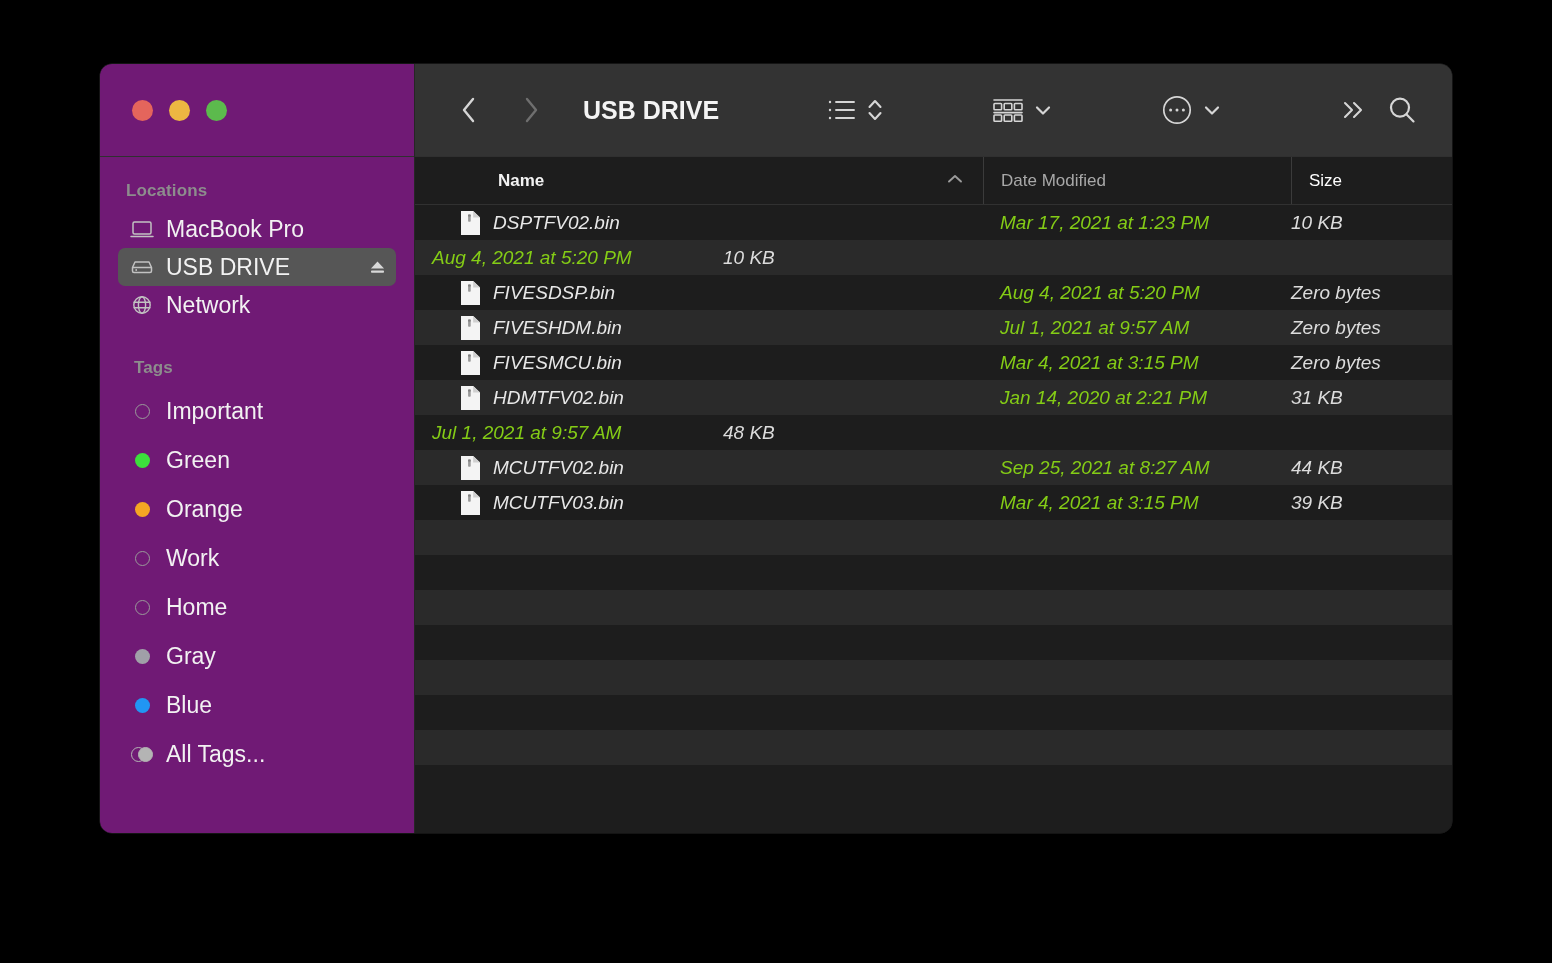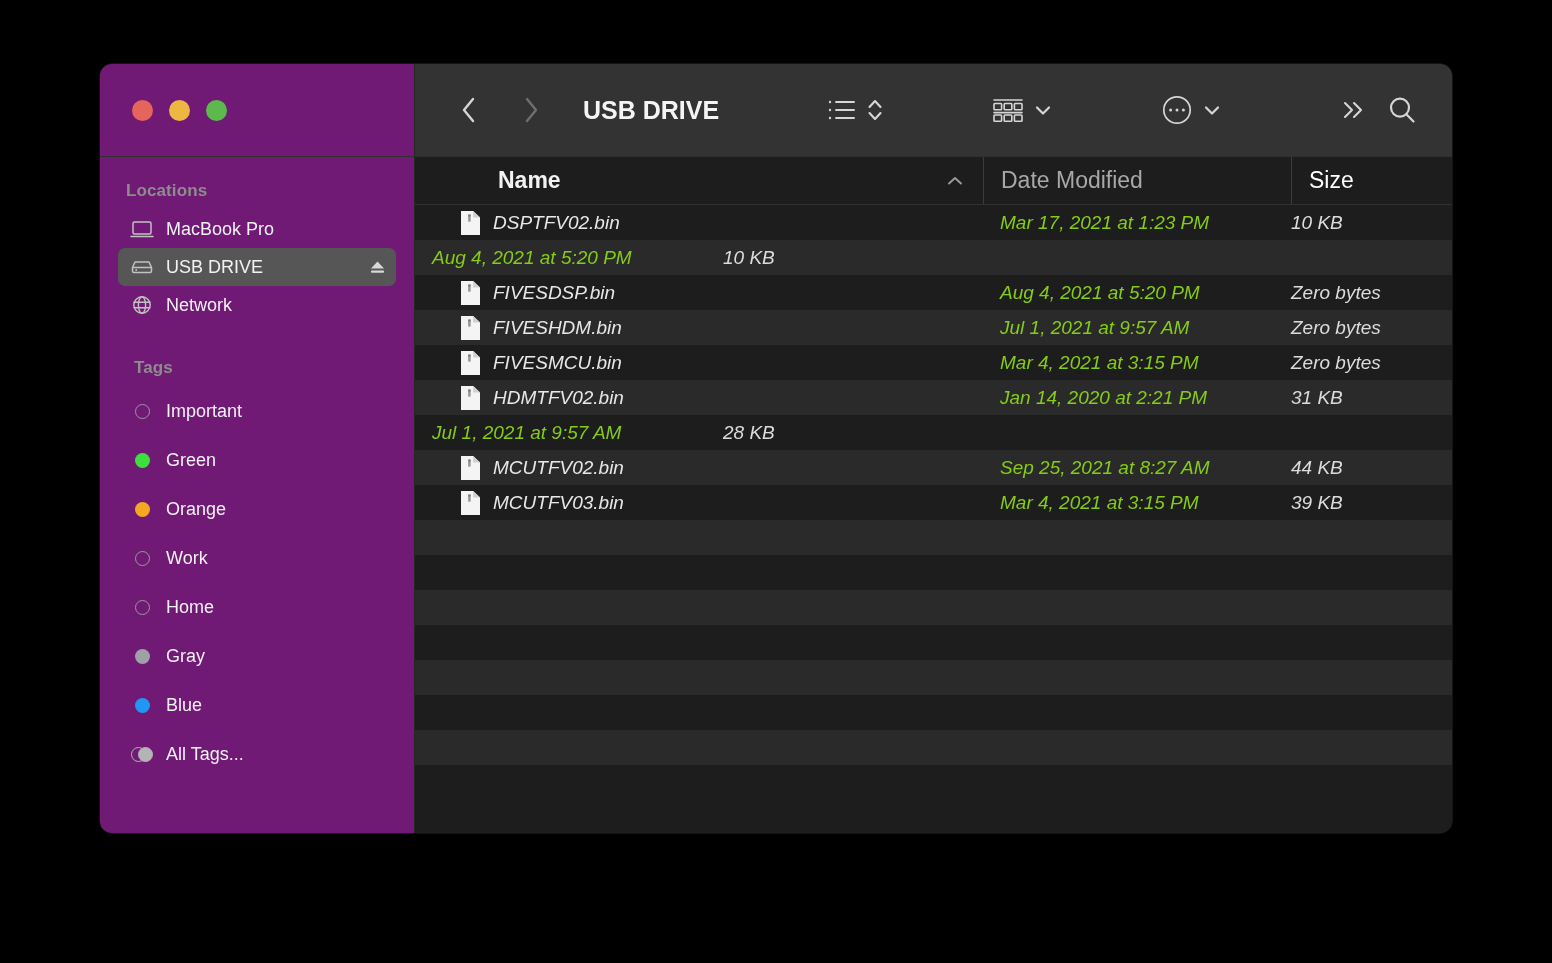--- a/index.html
+++ b/index.html
@@ -69,21 +69,21 @@
 
   .side-row {
     height: 38px;
     margin: 0 18px;
     padding: 0 10px 0 10px;
     display: flex;
     align-items: center;
     border-radius: 7px;
     box-sizing: border-box;
     color: #f2f2f2;
-    font-size: 18px;
+    font-size: 23px;
   }
   .side-row.selected { background: #565656; }
   .side-row .side-icon {
     width: 28px;
     flex: 0 0 28px;
     display: flex;
     align-items: center;
     justify-content: center;
     margin-right: 10px;
     color: #c2c2c2;
@@ -161,21 +161,21 @@
     flex: 0 0 48px;
     background: #1d1d1d;
     display: flex;
     align-items: stretch;
     border-bottom: 1px solid #313131;
     box-sizing: border-box;
   }
   .col {
     display: flex;
     align-items: center;
-    font-size: 23px;
+    font-size: 17px;
     box-sizing: border-box;
     position: relative;
   }
   .col-name { flex: 0 0 568px; padding-left: 83px; color: #f2f2f2; font-weight: 700; }
   .col-name .caret { margin-left: auto; margin-right: 18px; color: #9b9b9b; }
   .col-date { flex: 0 0 308px; padding-left: 17px; color: #a8a8a8; border-left: 1px solid #3b3b3b; }
   .col-size { flex: 1 1 auto; padding-left: 17px; color: #ffffff; border-left: 1px solid #3b3b3b; }
 
   
   #file-list {
@@ -509,21 +509,21 @@
                 <rect x="8.1" y="4.4" width="2.6" height="7.4" rx="0.7" fill="#9a9a9a"></rect>
                 <rect x="8.1" y="4.4" width="2.6" height="2.0" rx="0.5" fill="#7d7d7d"></rect>
               </svg></span>
             <span>HDMTFV02.bin</span>
           </div>
           <div class="cell-date">Jan 14, 2020 at 2:21 PM</div>
           <div class="cell-size">31 KB</div>
         </div>
         <div class="row odd">
           <div class="cell-date">Jul 1, 2021 at 9:57 AM</div>
-          <div class="cell-size">28 KB</div>
+          <div class="cell-size">48 KB</div>
         </div>
         <div class="row even">
           <div class="cell-name">
             <span class="file-icon"><svg width="21" height="26" viewBox="0 0 21 26">
                 <path d="M1 1 H13.2 L20 7.6 V25 H1 Z" fill="#f4f4f4"></path>
                 <path d="M13.2 1 L20 7.6 H13.2 Z" fill="#cfcfcf"></path>
                 <rect x="8.1" y="4.4" width="2.6" height="7.4" rx="0.7" fill="#9a9a9a"></rect>
                 <rect x="8.1" y="4.4" width="2.6" height="2.0" rx="0.5" fill="#7d7d7d"></rect>
               </svg></span>
             <span>MCUTFV02.bin</span>

